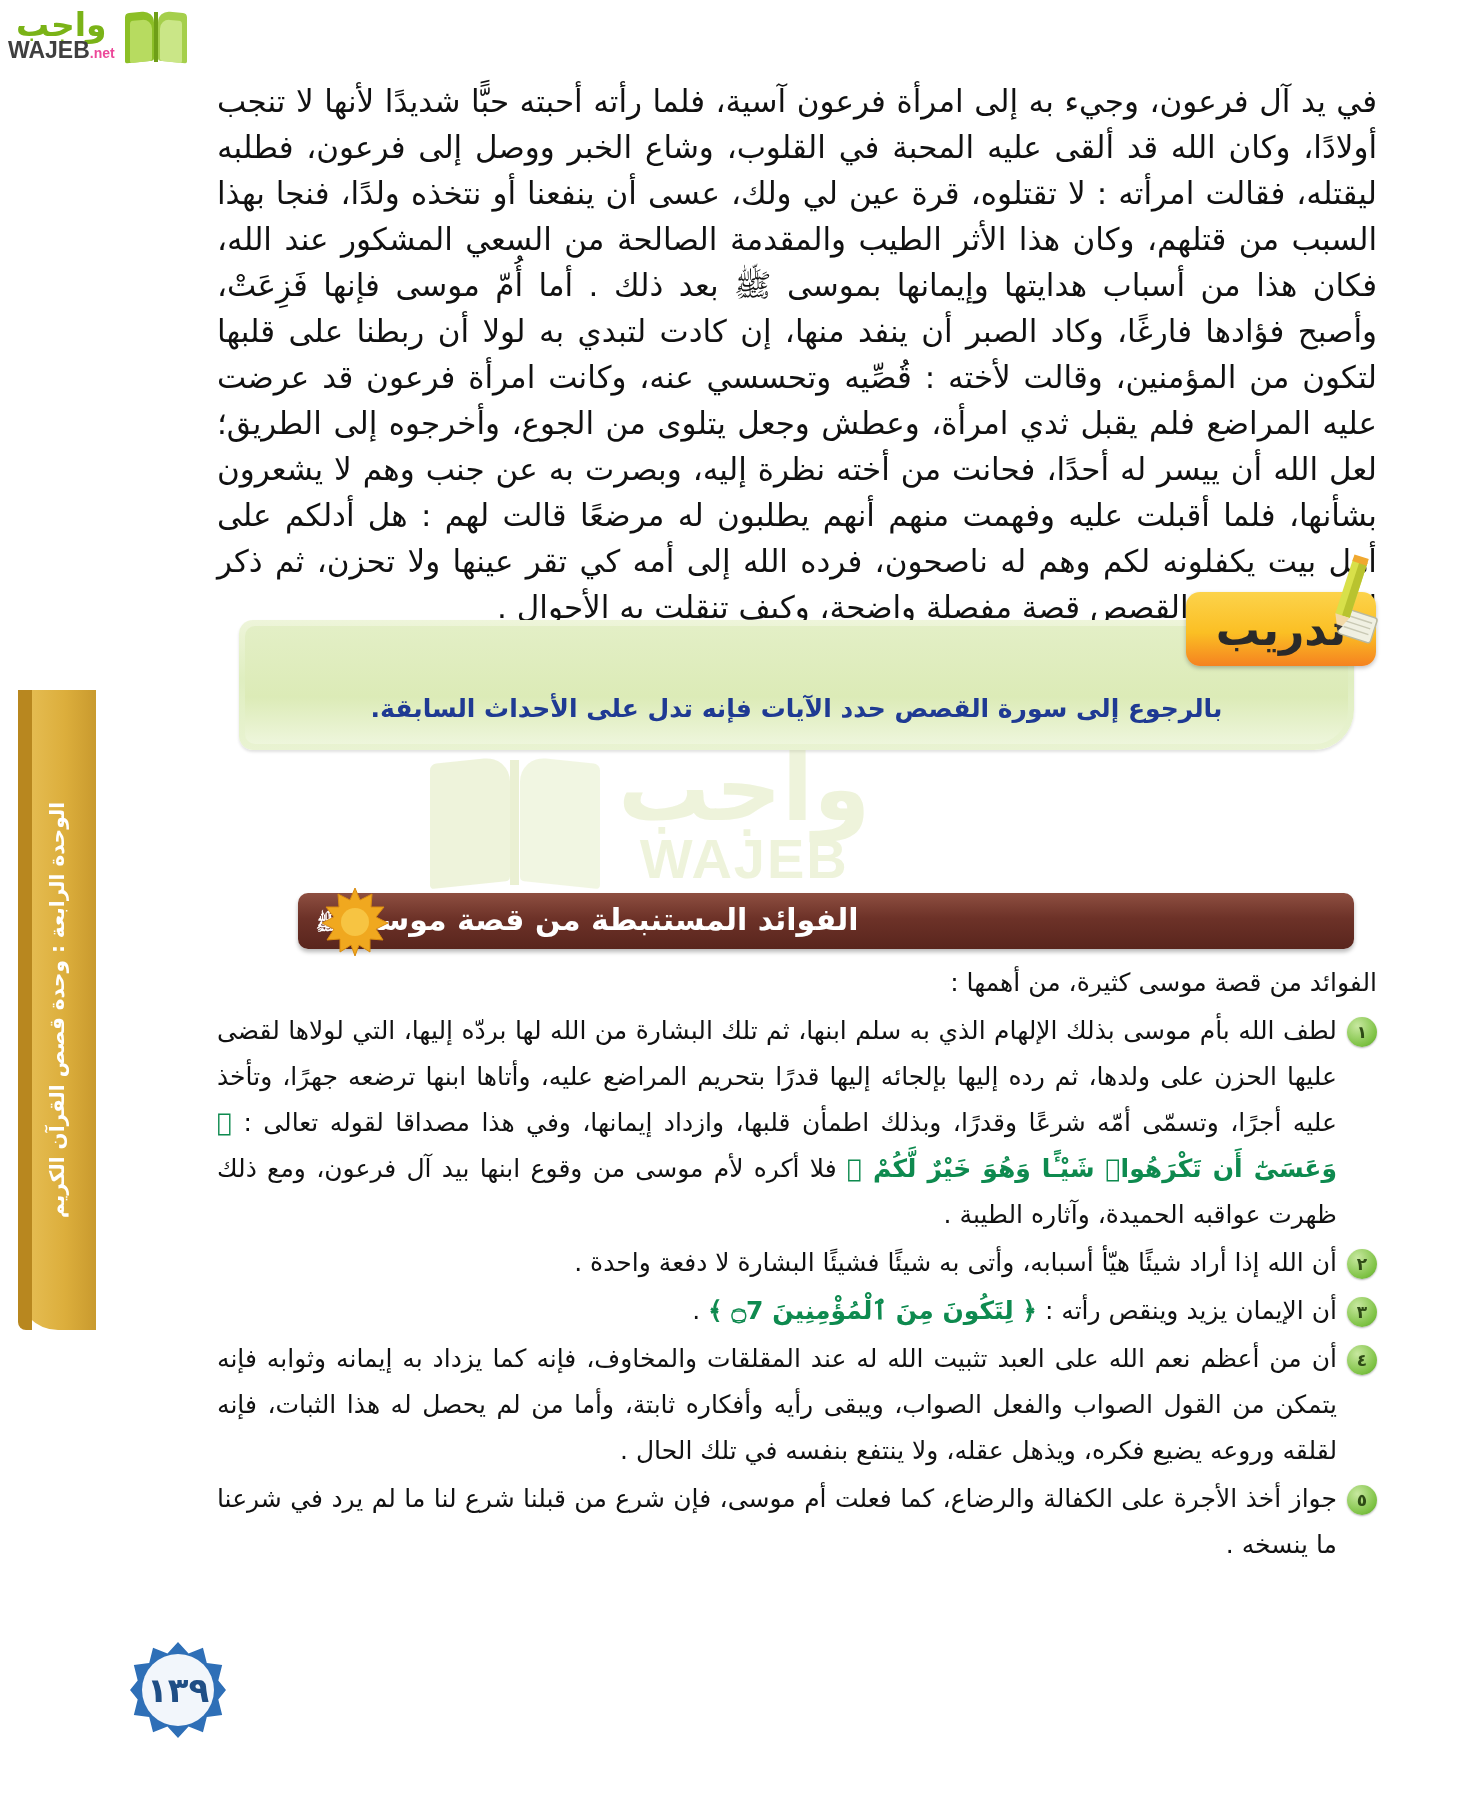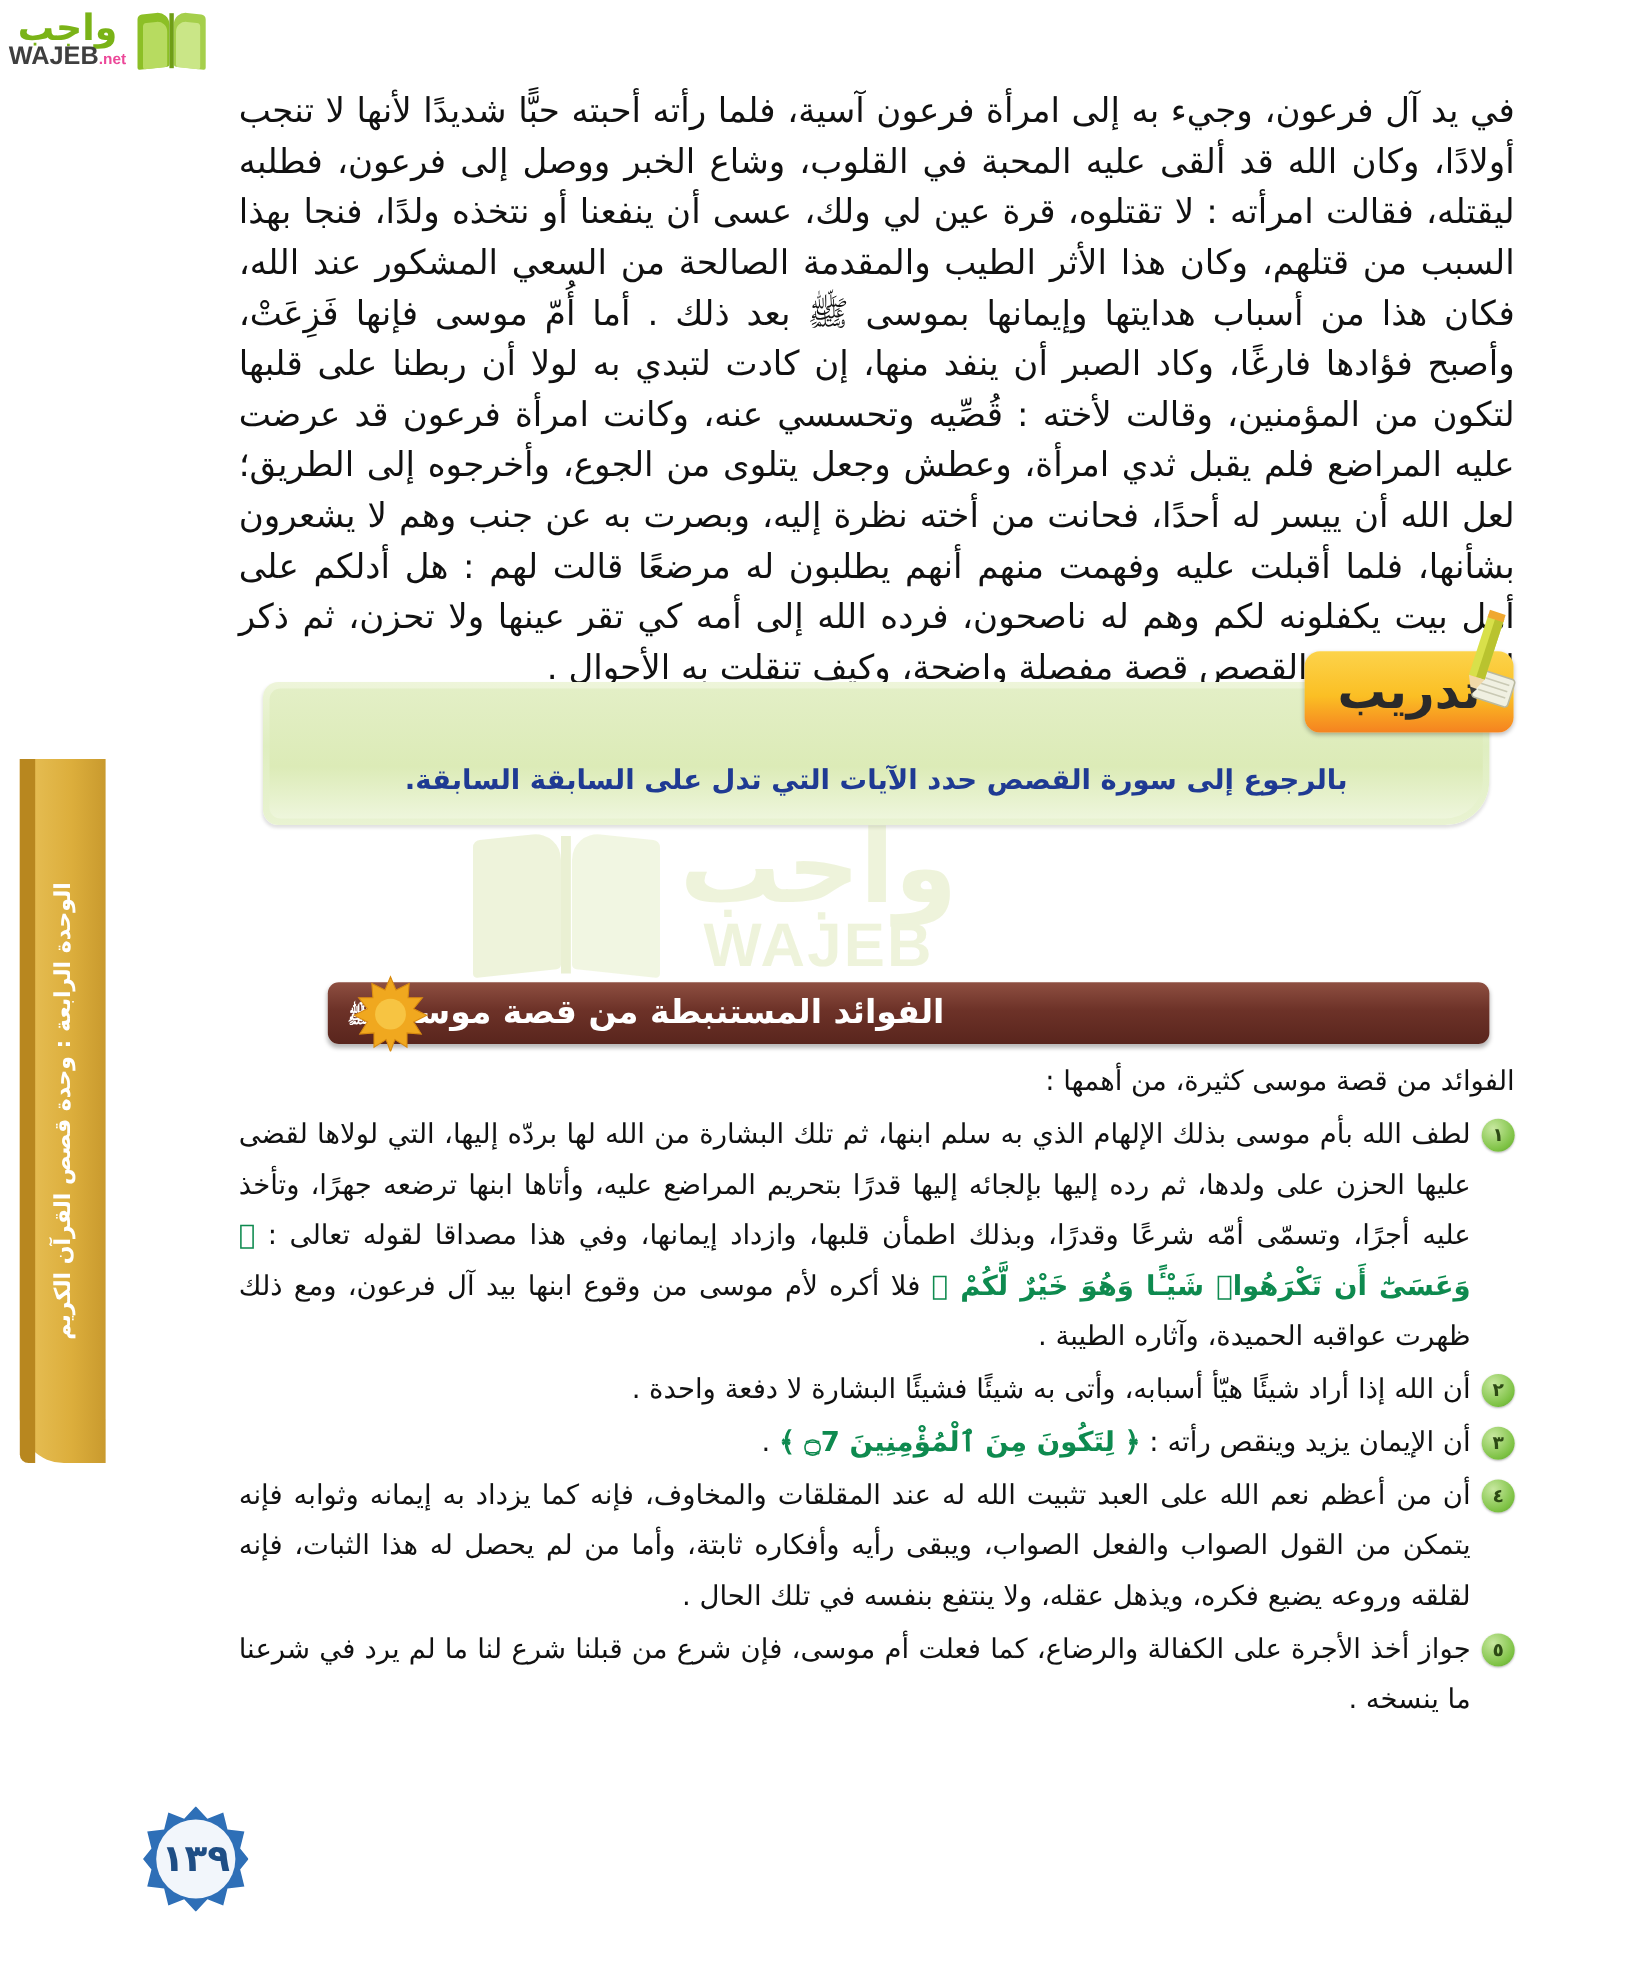--- a/index.html
+++ b/index.html
@@ -260,21 +260,21 @@
         <line x1="54" y1="62" x2="80" y2="62" stroke="#c9c9b4" stroke-width="1.5"></line>
         <line x1="54" y1="68" x2="80" y2="68" stroke="#c9c9b4" stroke-width="1.5"></line>
         <line x1="54" y1="74" x2="80" y2="74" stroke="#c9c9b4" stroke-width="1.5"></line>
         <rect x="42" y="6" width="15" height="58" fill="#d8e04a"></rect>
         <rect x="49" y="6" width="8" height="58" fill="#b9c32f"></rect>
         <polygon points="42,64 57,64 49.5,80" fill="#f2d9a8"></polygon>
         <polygon points="46,74 53,74 49.5,80" fill="#3a3a3a"></polygon>
         <rect x="42" y="2" width="15" height="7" fill="#f0a830"></rect>
       </g>
     </svg>
-    <div class="tadreeb-text">بالرجوع إلى سورة القصص حدد الآيات التي تدل على السابقة السابقة.</div>
+    <div class="tadreeb-text">بالرجوع إلى سورة القصص حدد الآيات فإنه تدل على الأحداث السابقة.</div>
   </div>
 
   <svg class="sec-star" viewBox="0 0 70 70">
     <polygon fill="#f0a81f" stroke="#d98b10" stroke-width="1" points="35,2 40,14 52,8 51,21 64,21 56,31 68,37 56,43 63,54 50,53 50,66 39,59 35,70 31,59 20,66 20,53 7,54 14,43 2,37 14,31 6,21 19,21 18,8 30,14"></polygon>
     <circle cx="35" cy="36" r="14" fill="#f7c442"></circle>
   </svg>
   <div class="sec-header">
     <div class="sec-header-title">
       <span>الفوائد المستنبطة من قصة موسى</span>
       <span class="sws">ﷺ</span>

